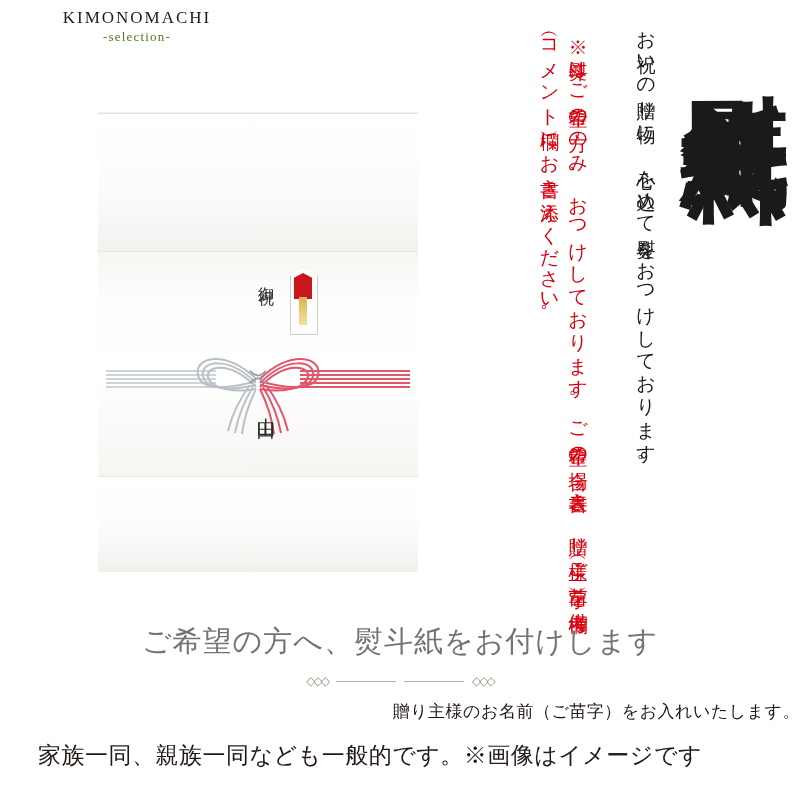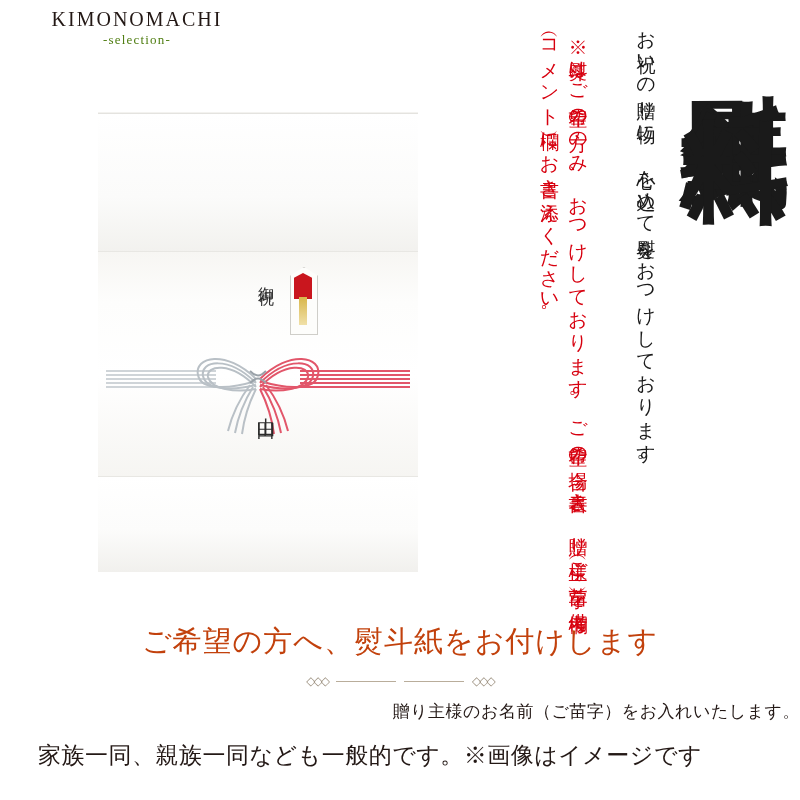--- a/index.html
+++ b/index.html
@@ -19,21 +19,21 @@
   
   .brand {
     position: absolute;
     left: 22px;
     top: 8px;
     width: 230px;
     text-align: center;
   }
   .brand-name {
     font-family: "Liberation Serif", serif;
-    font-size: 20px;
+    font-size: 17px;
     letter-spacing: 2.0px;
     color: #231815;
     white-space: nowrap;
   }
   .brand-sub {
     font-family: "Liberation Serif", serif;
     font-size: 13px;
     letter-spacing: 1.2px;
     color: #4d7c0f;
     margin-top: 1px;
@@ -195,21 +195,21 @@
 
   
   .cap1 {
     position: absolute;
     left: 0;
     top: 622px;
     width: 800px;
     text-align: center;
     font-size: 29px;
     letter-spacing: 1px;
-    color: #c2410c;
+    color: #737373;
     font-family: "Liberation Serif", serif;
   }
   .divider {
     position: absolute;
     left: 0;
     top: 672px;
     width: 800px;
     height: 18px;
     display: flex;
     align-items: center;

